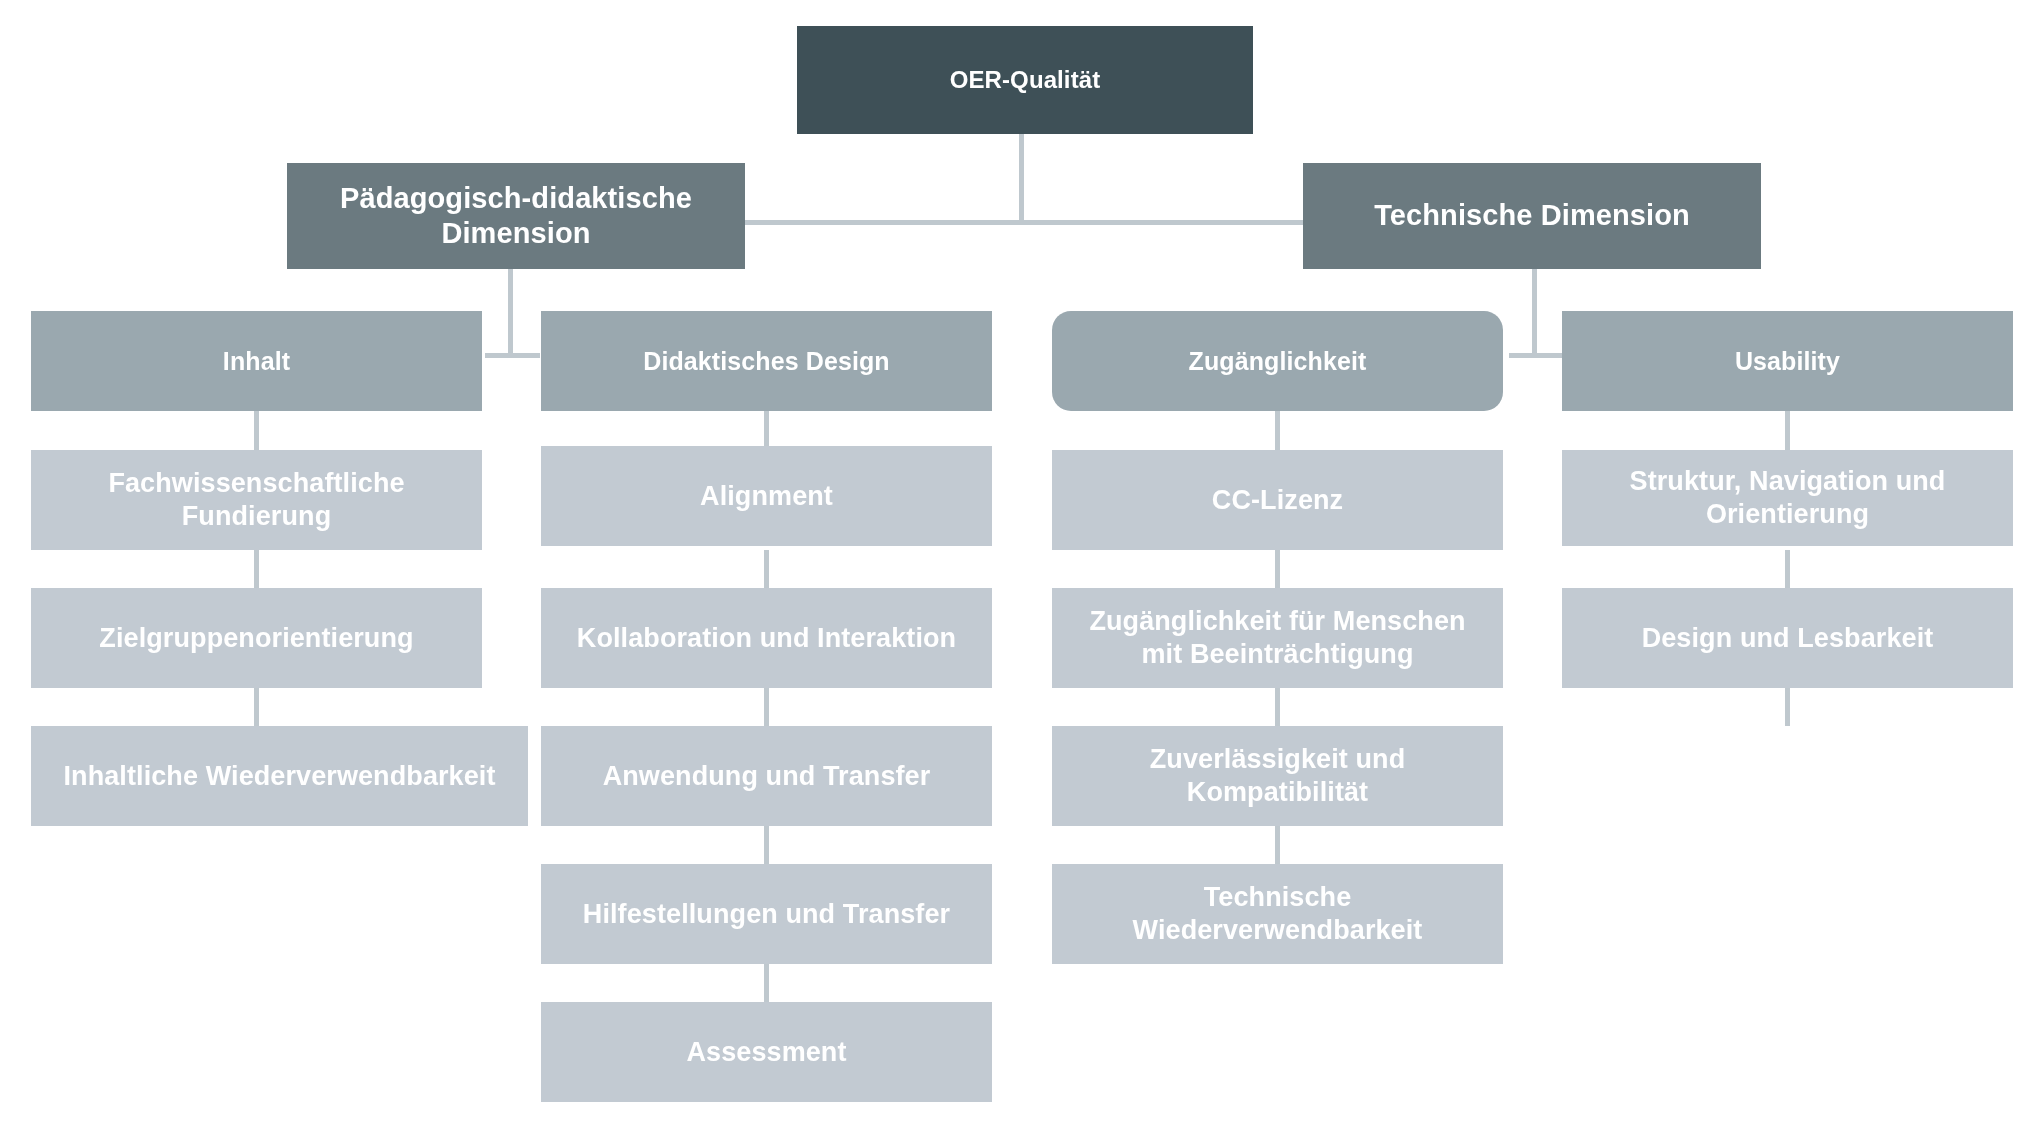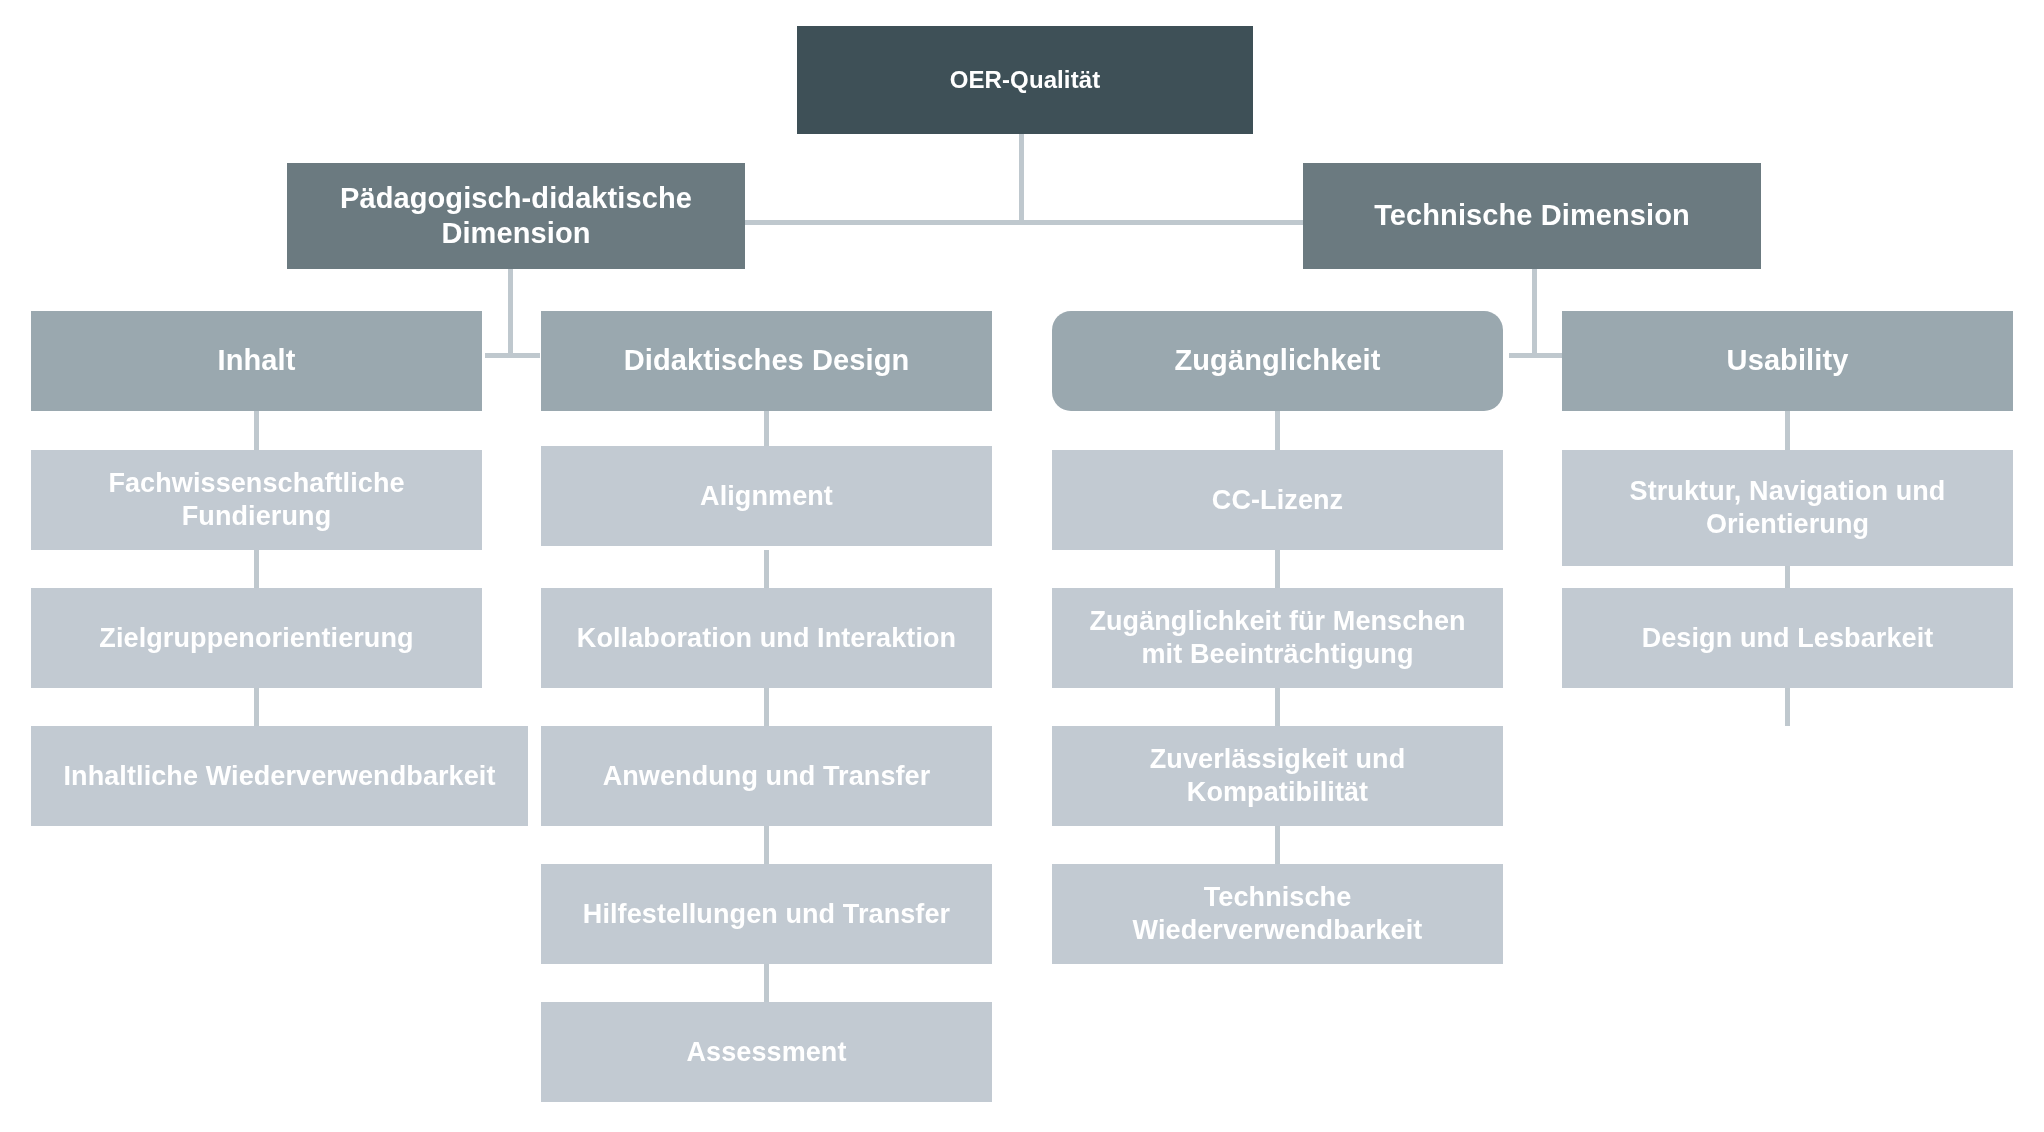--- a/index.html
+++ b/index.html
@@ -41,21 +41,21 @@
     font-size:24px;
     letter-spacing:.1px;
   }
   .tier-dim{
     background:#6B7A80;
     font-size:29px;
     letter-spacing:.1px;
   }
   .tier-cat{
     background:#9AA8AF;
-    font-size:29px;
+    font-size:25px;
     letter-spacing:.1px;
   }
   .tier-leaf{
     background:#C2CAD2;
     font-size:27px;
     letter-spacing:.1px;
   }
   .node span{display:block;}
 </style>
 </head>
@@ -157,20 +157,20 @@
   <div class="node tier-leaf" style="left:1052px;top:588px;width:451px;height:100px;">
     <span>Zugänglichkeit für Menschen mit Beeinträchtigung</span>
   </div>
   <div class="node tier-leaf" style="left:1052px;top:726px;width:451px;height:100px;">
     <span>Zuverlässigkeit und Kompatibilität</span>
   </div>
   <div class="node tier-leaf" style="left:1052px;top:864px;width:451px;height:100px;">
     <span>Technische Wiederverwendbarkeit</span>
   </div>
 
-  <div class="node tier-leaf" style="left:1562px;top:450px;width:451px;height:116px;">
+  <div class="node tier-leaf" style="left:1562px;top:450px;width:451px;height:96px;">
     <span>Struktur, Navigation und Orientierung</span>
   </div>
   <div class="node tier-leaf" style="left:1562px;top:588px;width:451px;height:100px;">
     <span>Design und Lesbarkeit</span>
   </div>
 
 </div>
 
 </body></html>

